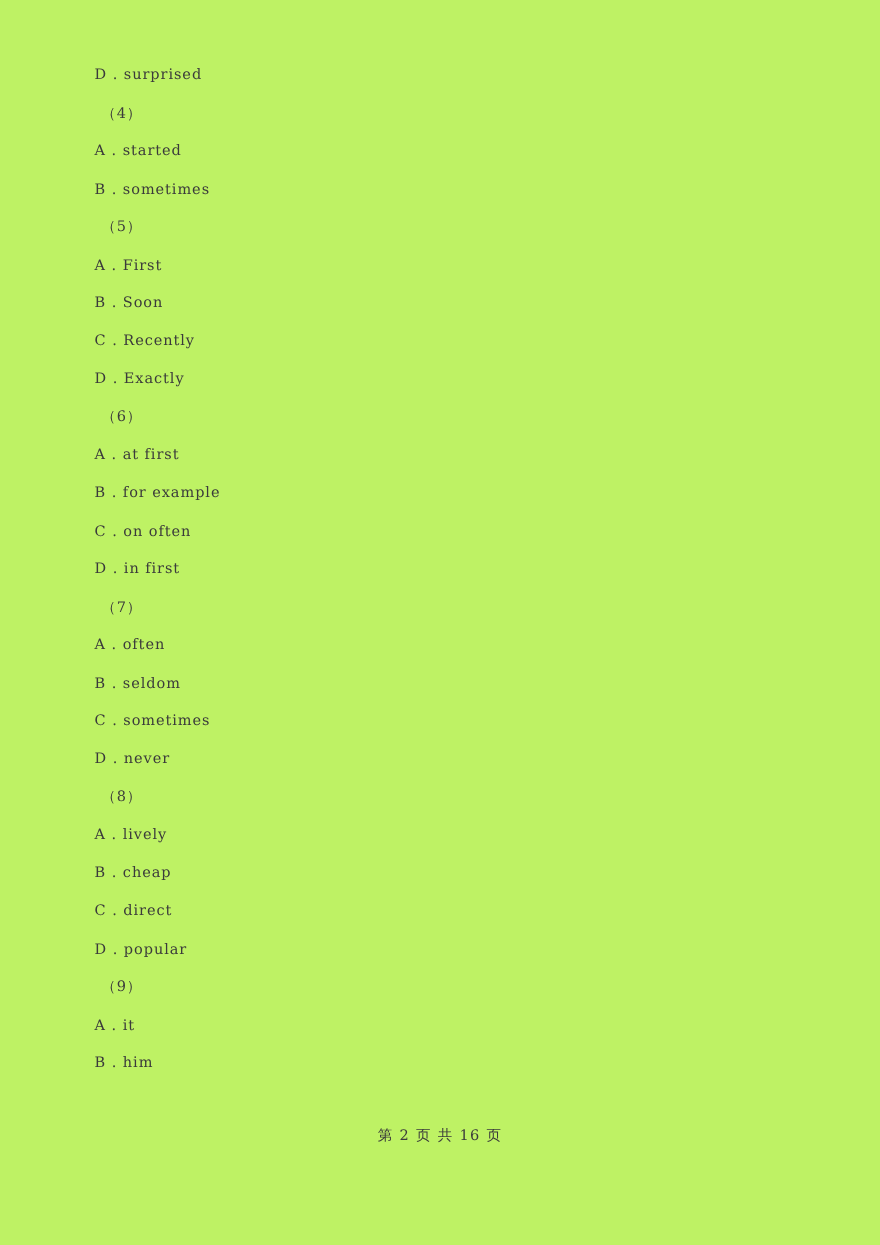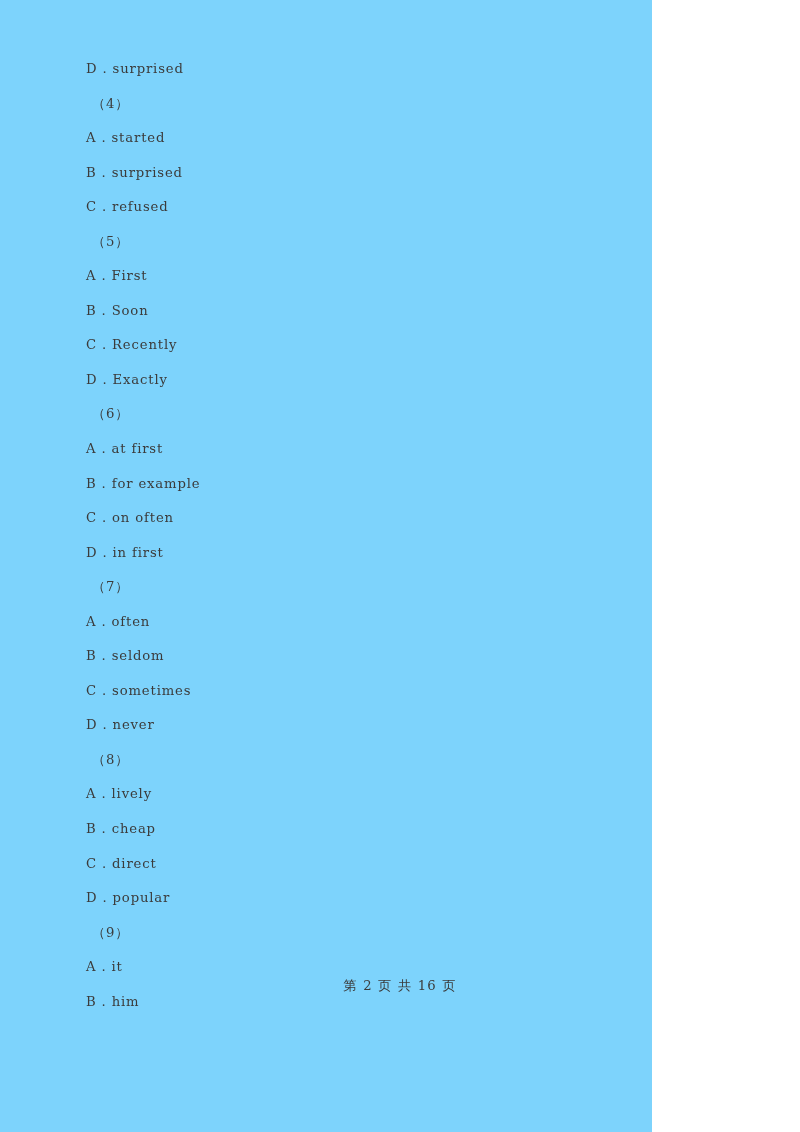--- a/index.html
+++ b/index.html
@@ -11,23 +11,23 @@
     width: 800px;
     height: 1132px;
     position: relative;
     font-family: "DejaVu Serif", "Liberation Serif", serif;
     overflow: hidden;
   }
   .page {
     position: absolute;
     left: 0;
     top: 0;
-    width: 652px;
+    width: 800px;
     height: 1132px;
-    background: #7dd3fc;
+    background: #bef264;
   }
   .content {
     position: absolute;
     left: 0;
     top: 52px;
     width: 800px;
   }
   .line {
     height: 34.55px;
     line-height: 34.55px;
@@ -39,42 +39,41 @@
   }
   .line.option {
     padding-left: 86px;
   }
   .line.qnum {
     padding-left: 92px;
   }
   .footer {
     position: absolute;
     left: 0;
-    top: 974px;
+    top: 1021px;
     width: 800px;
     text-align: center;
     font-size: 13.2px;
     line-height: 24px;
     color: #3b3b3b;
     letter-spacing: 1.2px;
     white-space: pre;
     font-family: "DejaVu Serif", "Liberation Serif", serif;
   }
 </style>
 </head>
 <body>
 
 <div class="page">
 
   <div class="content">
       <div class="line option">D . surprised</div>
       <div class="line qnum">（4）</div>
       <div class="line option">A . started</div>
-      <div class="line option">B . surprised</div>
-      <div class="line option">C . refused</div>
+      <div class="line option">B . sometimes</div>
       <div class="line qnum">（5）</div>
       <div class="line option">A . First</div>
       <div class="line option">B . Soon</div>
       <div class="line option">C . Recently</div>
       <div class="line option">D . Exactly</div>
       <div class="line qnum">（6）</div>
       <div class="line option">A . at first</div>
       <div class="line option">B . for example</div>
       <div class="line option">C . on often</div>
       <div class="line option">D . in first</div>

